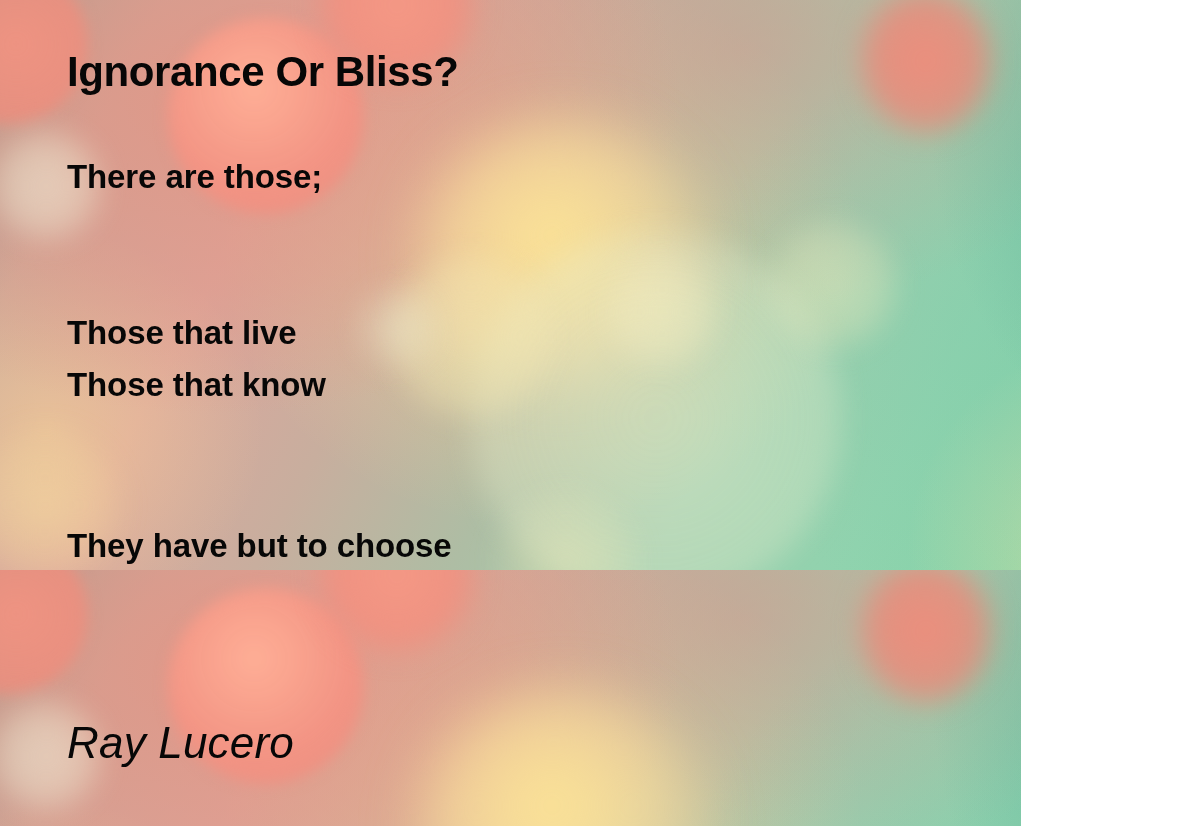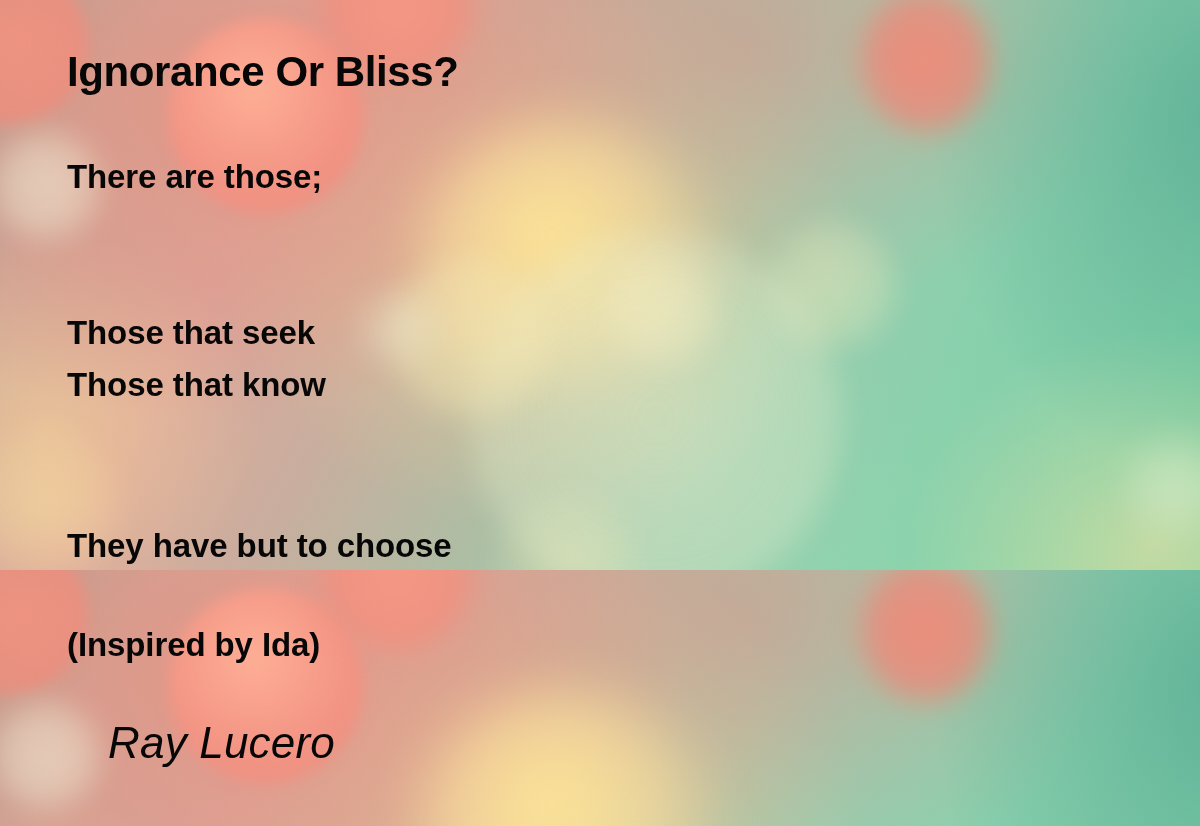--- a/index.html
+++ b/index.html
@@ -3,21 +3,21 @@
 <meta charset="utf-8">
 <style>
   html, body {
     margin: 0;
     padding: 0;
     background: #ffffff;
   }
 
   #poem-card {
     position: relative;
-    width: 1200px;
+    width: 1021px;
     height: 826px;
     overflow: hidden;
     font-family: "Liberation Sans", "DejaVu Sans", sans-serif;
     background: #a9c6ae;
     text-align: center;
   }
 
   
 
   .bg-section {
@@ -132,21 +132,20 @@
     font-size: 33px;
     font-weight: bold;
   }
 
   #poem-author {
     top: 718px;
     font-size: 44px;
     font-weight: normal;
     font-style: italic;
     letter-spacing: 0.2px;
-    margin-left: 41px;
   }
 </style>
 </head>
 <body>
 
 <div id="poem-card">
 
   <div class="bg-section" id="bg-top">
     <div class="bg-canvas">
       <div class="bg-base"></div>
@@ -204,25 +203,24 @@
     </div>
   </div>
 
   <div id="text-layer">
 
     <div class="line" id="poem-title">Ignorance Or Bliss?</div>
 
     <div class="line verse" id="verse-0">There are those;</div>
 
 
-    <div class="line verse" id="verse-2">Those that seek</div>
+    <div class="line verse" id="verse-2">Those that live</div>
 
     <div class="line verse" id="verse-3">Those that know</div>
 
 
     <div class="line verse" id="verse-5">They have but to choose</div>
 
-    <div class="line" id="poem-dedication">(Inspired by Ida)</div>
 
     <div class="line" id="poem-author">Ray Lucero</div>
 
   </div>
 </div>
 
 </body></html>

